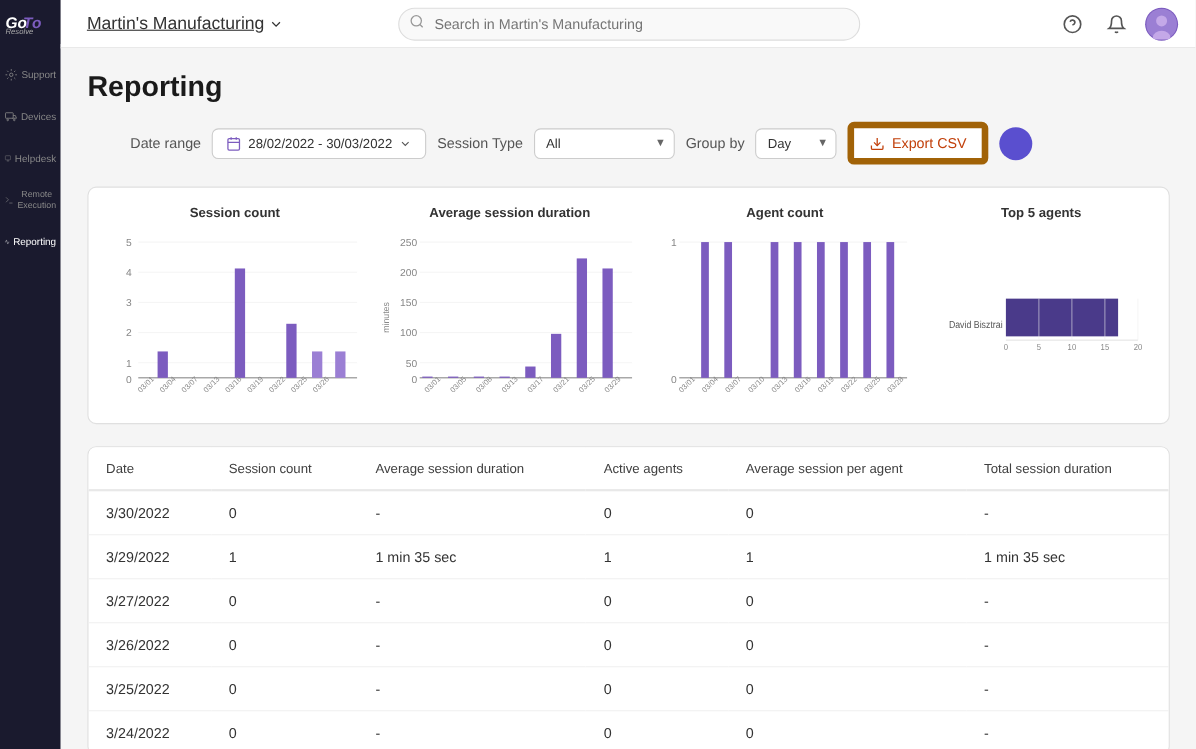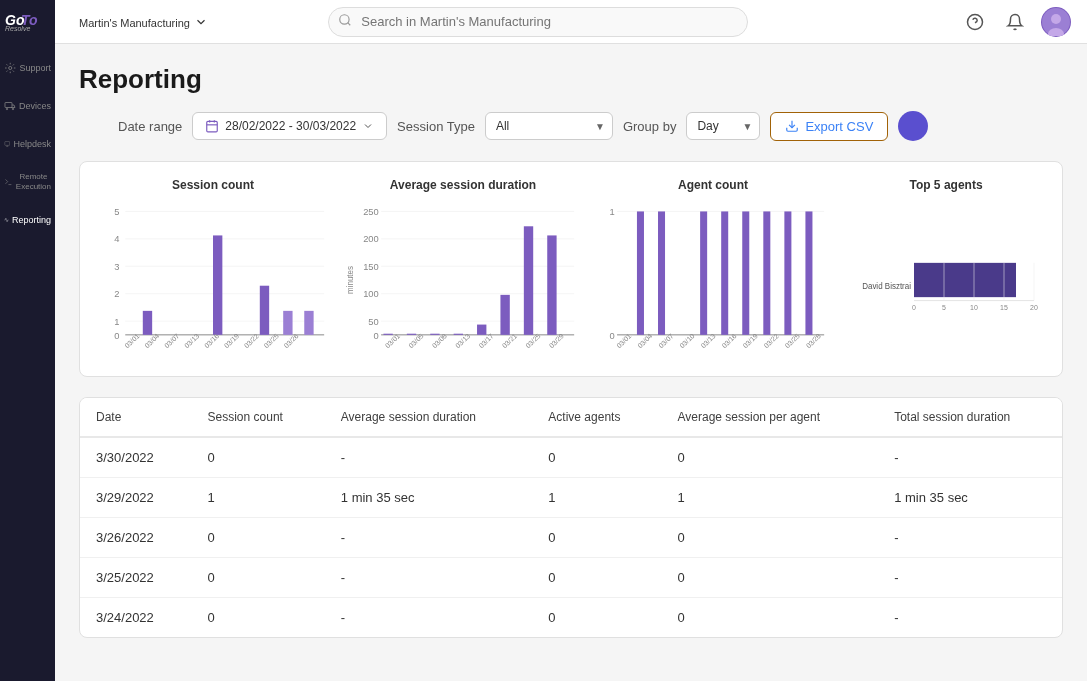--- a/index.html
+++ b/index.html
@@ -50,27 +50,28 @@
       background: white;
       border-bottom: 1px solid #e0e0e0;
       display: flex;
       align-items: center;
       padding: 0 16px;
       gap: 12px;
       flex-shrink: 0;
     }
     .topbar-org {
       display: flex;
-      align-items: flex-end;
+      align-items: center;
       gap: 4px;
-      font-size: 11px;
+      font-size: 16px;
       color: #333;
       cursor: pointer;
       padding: 4px 8px;
       border-radius: 4px;
+      text-decoration: underline;
     }
     .topbar-search {
       flex: 1;
       max-width: 420px;
       position: relative;
       margin: 0 auto;
     }
     .topbar-search input {
       width: 100%;
       height: 30px;
@@ -133,25 +134,25 @@
     .select-arrow {
       position: absolute;
       right: 8px;
       pointer-events: none;
       color: #666;
       font-size: 10px;
     }
     .export-btn {
       display: flex; align-items: center; gap: 6px;
       padding: 6px 14px;
-      border: 1px solid #a16207;
+      border: 6px solid #a16207;
       border-radius: 6px;
       background: white;
       font-size: 13px;
-      color: #3b82f6;
+      color: #c2410c;
       cursor: pointer;
       font-weight: 500;
     }
     .user-avatar-filter {
       width: 30px; height: 30px; border-radius: 50%; background: #5a4fcf; cursor: pointer;
     }
 
     
     .charts-row {
       display: flex;
@@ -527,20 +528,28 @@
             </tr>
             <tr>
               <td>3/29/2022</td>
               <td>1</td>
               <td>1 min 35 sec</td>
               <td>1</td>
               <td>1</td>
               <td>1 min 35 sec</td>
             </tr>
             <tr>
+              <td>3/27/2022</td>
+              <td>0</td>
+              <td>-</td>
+              <td>0</td>
+              <td>0</td>
+              <td>-</td>
+            </tr>
+            <tr>
               <td>3/26/2022</td>
               <td>0</td>
               <td>-</td>
               <td>0</td>
               <td>0</td>
               <td>-</td>
             </tr>
             <tr>
               <td>3/25/2022</td>
               <td>0</td>

